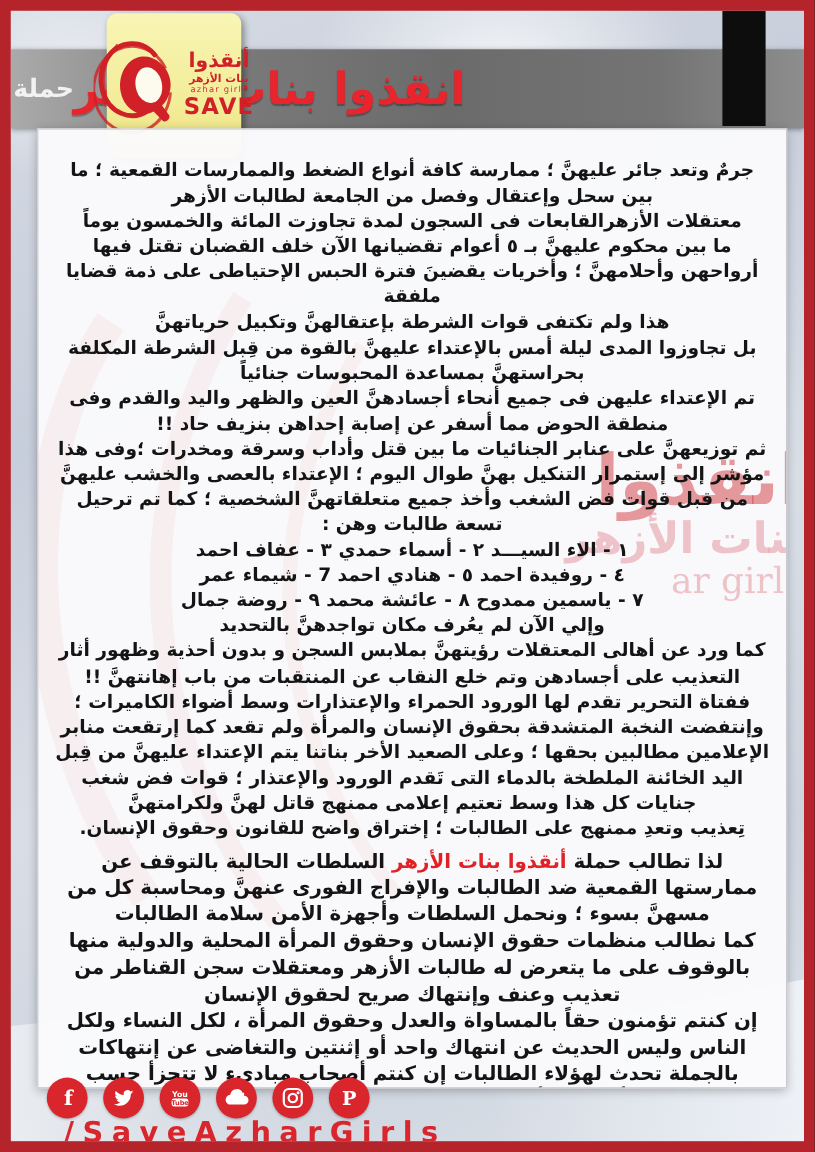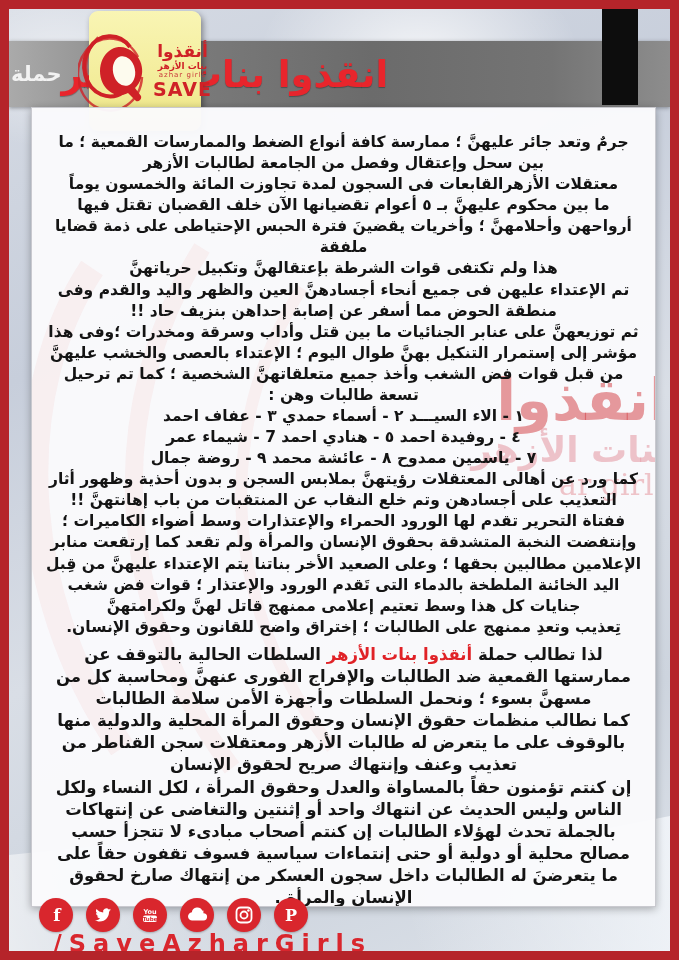--- a/index.html
+++ b/index.html
@@ -118,25 +118,27 @@
       <div class="logo-wm">
         <div class="w1">انقذوا</div>
         <div class="w2">بنات الأزهر</div>
         <div class="w3">ar girls</div>
       </div>
       <div class="body-text" id="body-text">
           <p class="normal">جرمٌ وتعد جائر عليهنَّ ؛ ممارسة كافة أنواع الضغط والممارسات القمعية ؛ ما بين سحل وإعتقال وفصل من الجامعة لطالبات الأزهر</p>
           <p class="normal">معتقلات الأزهرالقابعات فى السجون لمدة تجاوزت المائة والخمسون يوماً</p>
           <p class="normal">ما بين محكوم عليهنَّ بـ ٥ أعوام تقضيانها الآن خلف القضبان تقتل فيها أرواحهن وأحلامهنَّ ؛ وأخريات يقضينَ فترة الحبس الإحتياطى على ذمة قضايا ملفقة</p>
           <p class="normal">هذا ولم تكتفى قوات الشرطة بإعتقالهنَّ وتكبيل حرياتهنَّ</p>
+          <p class="normal">بل تجاوزوا المدى ليلة أمس بالإعتداء عليهنَّ بالقوة من قِبل الشرطة المكلفة بحراستهنَّ بمساعدة المحبوسات جنائياً</p>
           <p class="normal">تم الإعتداء عليهن فى جميع أنحاء أجسادهنَّ العين والظهر واليد والقدم وفى منطقة الحوض مما أسفر عن إصابة إحداهن بنزيف حاد !!</p>
           <p class="normal">ثم توزيعهنَّ على عنابر الجنائيات ما بين قتل وأداب وسرقة ومخدرات ؛وفى هذا مؤشر إلى إستمرار التنكيل بهنَّ طوال اليوم ؛ الإعتداء بالعصى والخشب عليهنَّ من قبل قوات فض الشغب وأخذ جميع متعلقاتهنَّ الشخصية ؛ كما تم ترحيل تسعة طالبات وهن :</p>
           <p class="normal">١ - الاء السيـــد ٢ - أسماء حمدي ٣ - عفاف احمد</p>
           <p class="normal">٤ - روفيدة احمد ٥ - هنادي احمد 7 - شيماء عمر</p>
           <p class="normal">٧ - ياسمين ممدوح ٨ - عائشة محمد ٩ - روضة جمال</p>
+          <p class="normal">وإلي الآن لم يعُرف مكان تواجدهنَّ بالتحديد</p>
           <p class="normal">كما ورد عن أهالى المعتقلات رؤيتهنَّ بملابس السجن و بدون أحذية وظهور أثار التعذيب على أجسادهن وتم خلع النقاب عن المنتقبات من باب إهانتهنَّ !!</p>
           <p class="normal">ففتاة التحرير تقدم لها الورود الحمراء والإعتذارات وسط أضواء الكاميرات ؛ وإنتفضت النخبة المتشدقة بحقوق الإنسان والمرأة ولم تقعد كما إرتقعت منابر الإعلامين مطالبين بحقها ؛ وعلى الصعيد الأخر بناتنا يتم الإعتداء عليهنَّ من قِبل اليد الخائنة الملطخة بالدماء التى تَقدم الورود والإعتذار ؛ قوات فض شغب جنايات كل هذا وسط تعتيم إعلامى ممنهج قاتل لهنَّ ولكرامتهنَّ</p>
           <p class="normal">تِعذيب وتعدِ ممنهج على الطالبات ؛ إختراق واضح للقانون وحقوق الإنسان.</p>
           <p class="strong gap-before"><span>لذا تطالب حملة </span><span class="red-inline">أنقذوا بنات الأزهر</span><span> السلطات الحالية بالتوقف عن ممارستها القمعية ضد الطالبات والإفراج الفورى عنهنَّ ومحاسبة كل من مسهنَّ بسوء ؛ ونحمل السلطات وأجهزة الأمن سلامة الطالبات</span></p>
           <p class="strong">كما نطالب منظمات حقوق الإنسان وحقوق المرأة المحلية والدولية منها بالوقوف على ما يتعرض له طالبات الأزهر ومعتقلات سجن القناطر من تعذيب وعنف وإنتهاك صريح لحقوق الإنسان</p>
           <p class="strong">إن كنتم تؤمنون حقاً بالمساواة والعدل وحقوق المرأة ، لكل النساء ولكل الناس وليس الحديث عن انتهاك واحد أو إثنتين والتغاضى عن إنتهاكات بالجملة تحدث لهؤلاء الطالبات إن كنتم أصحاب مبادىء لا تتجزأ حسب مصالح محلية أو دولية أو حتى إنتماءات سياسية فسوف تقفون حقاً على ما يتعرضنَ له الطالبات داخل سجون العسكر من إنتهاك صارخ لحقوق الإنسان والمرأة .</p>
         </div>
     </div>
 
     <div class="social" id="social-row">

